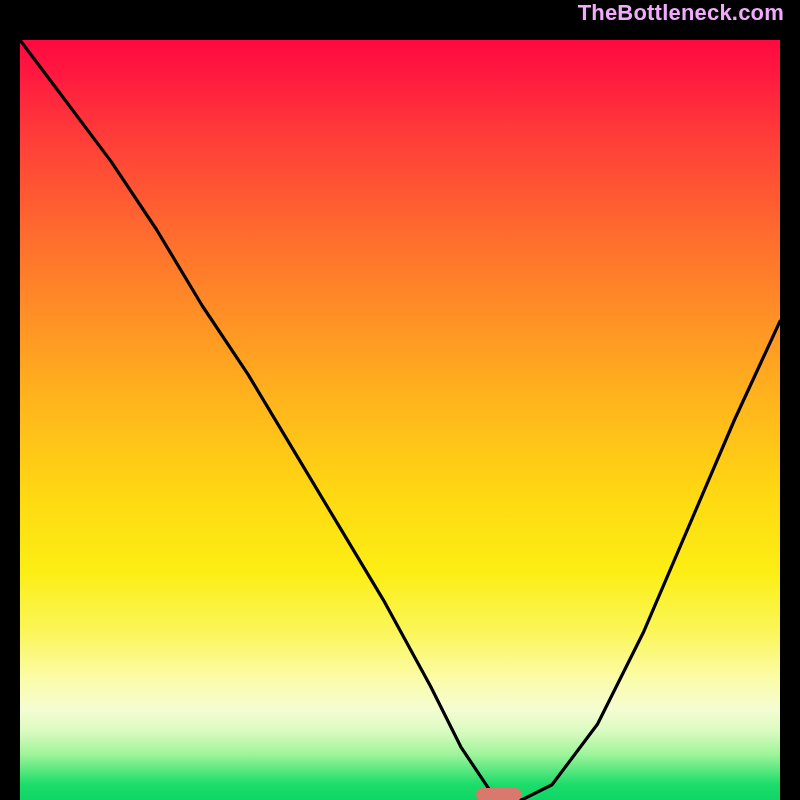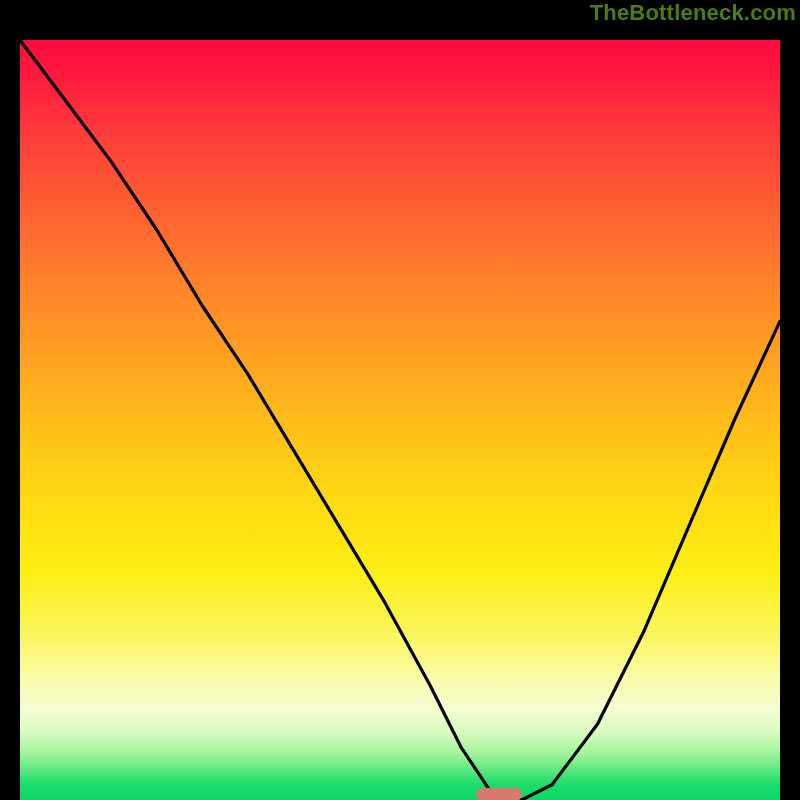--- a/index.html
+++ b/index.html
@@ -14,25 +14,25 @@
     position: absolute;
     left: 0;
     top: 20px;
     width: 800px;
     height: 780px;
     background: #000;
   }
   .watermark {
     position: absolute;
     top: 0;
-    right: 4px;
+    right: 16px;
     font-family: Arial, Helvetica, sans-serif;
     font-size: 22px;
     font-weight: bold;
-    color: #4d7c0f;
+    color: #f0abfc;
     letter-spacing: 0.2px;
   }
   .plot {
     position: absolute;
     left: 20px;
     top: 20px;
     width: 760px;
     height: 760px;
     overflow: hidden;
   }

